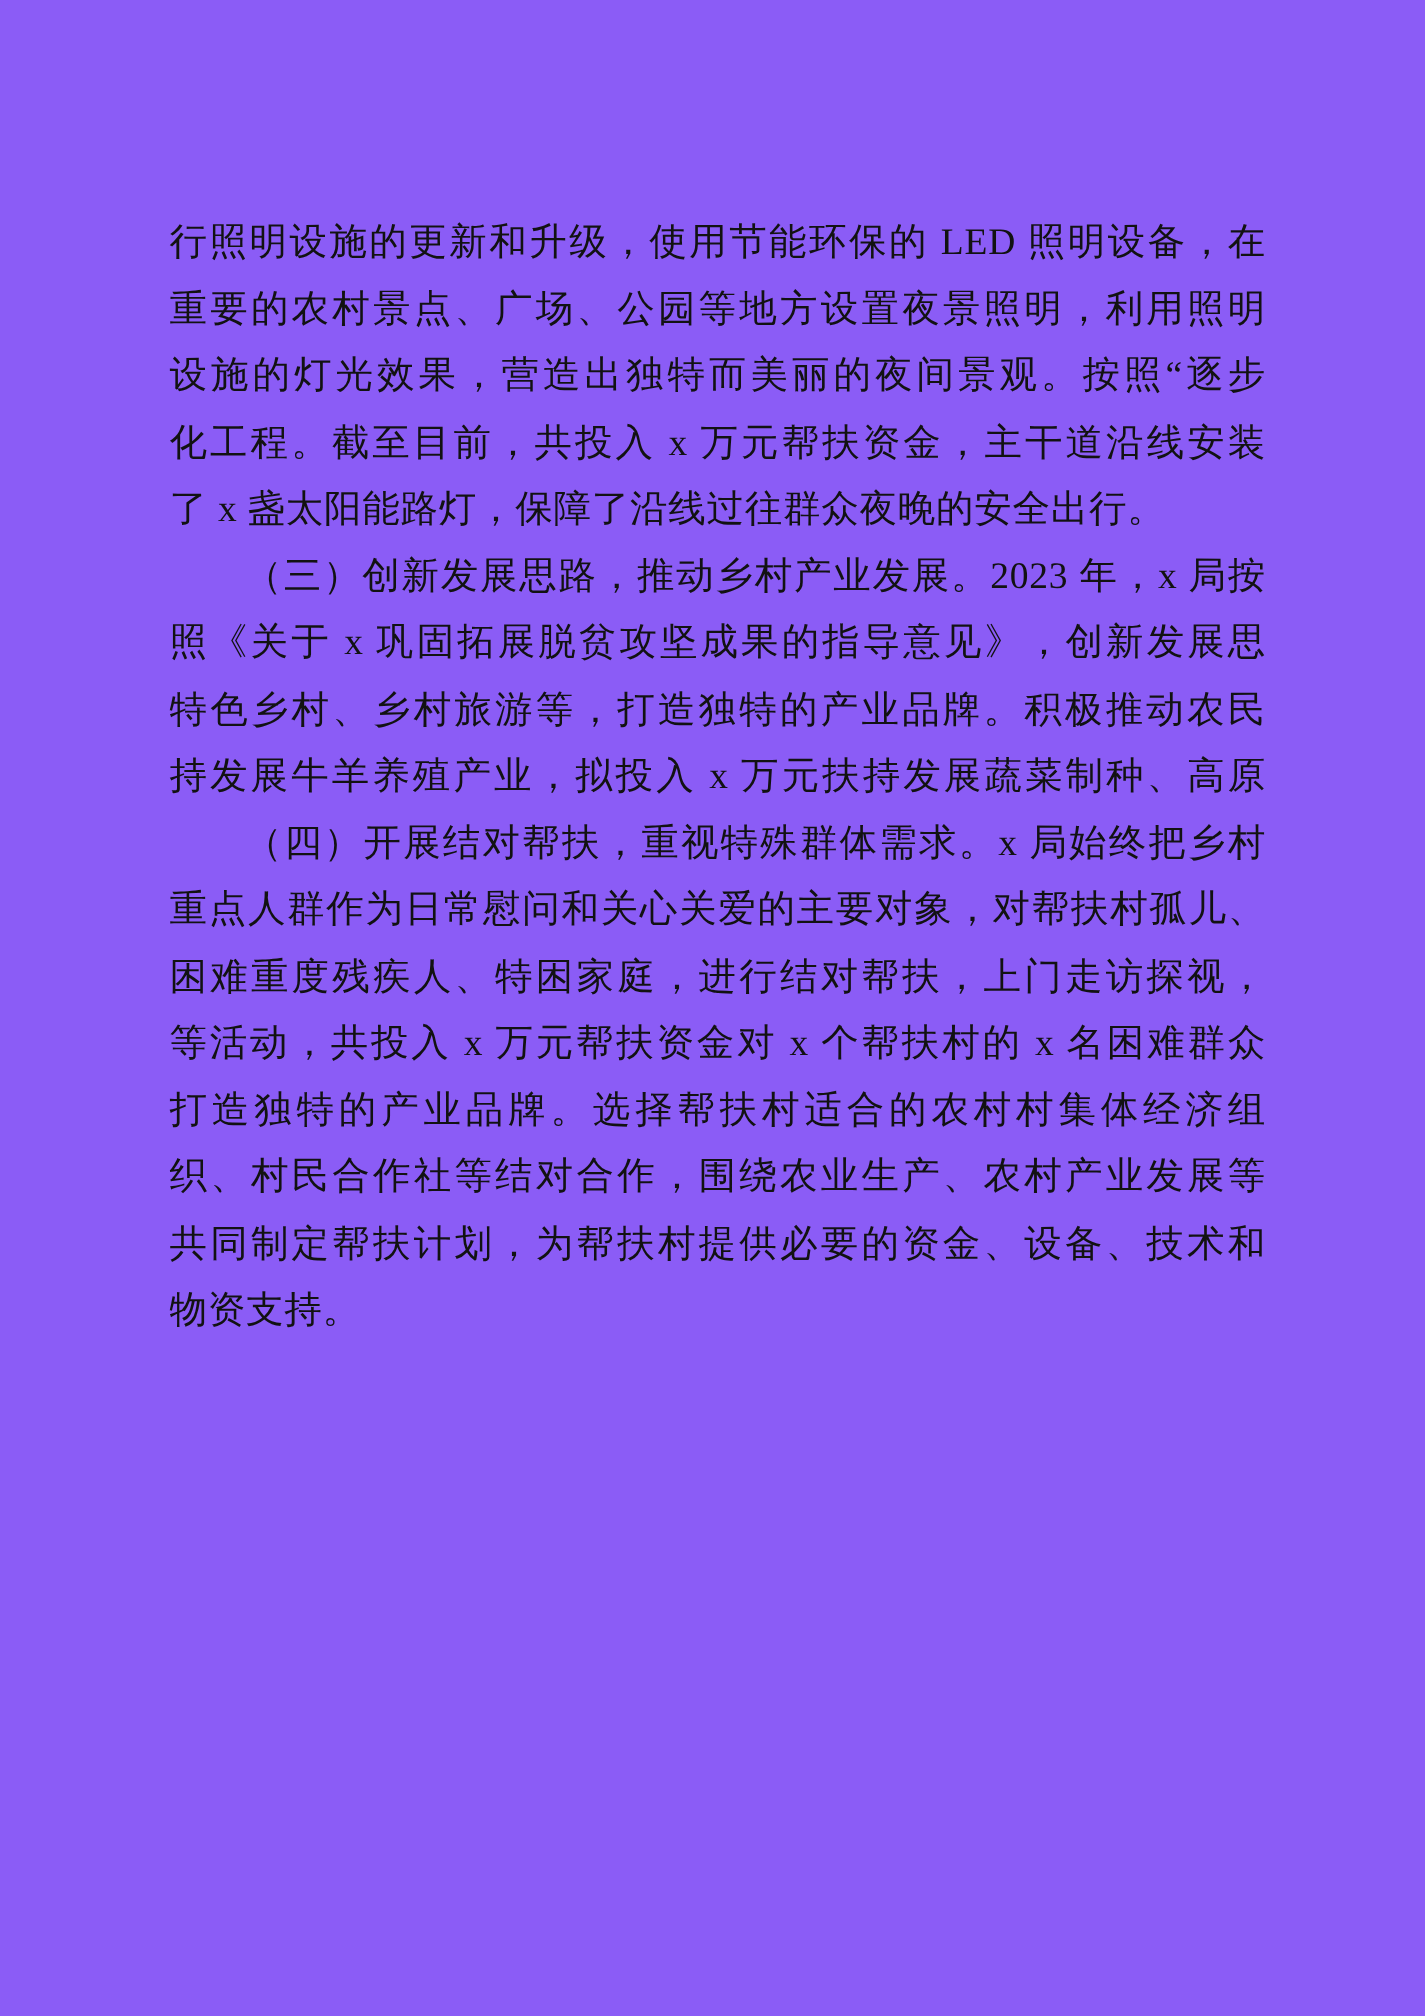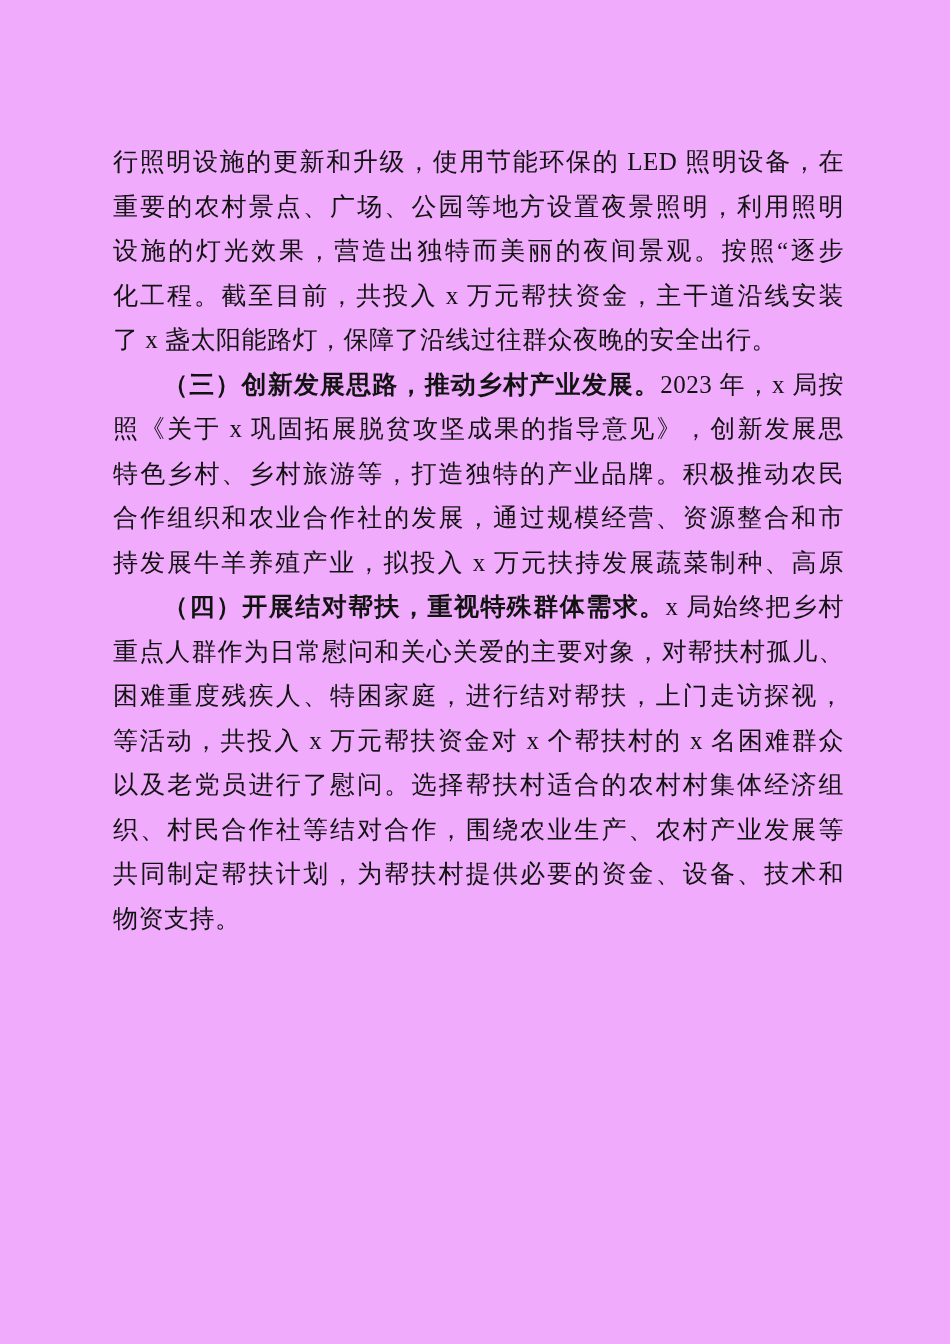--- a/index.html
+++ b/index.html
@@ -4,21 +4,21 @@
 <style>
   html, body {
     margin: 0;
     padding: 0;
     background: #ffffff;
   }
   .page {
     position: relative;
     width: 950px;
     height: 1344px;
-    background: #f0abfc;
+    background: #8b5cf6;
     overflow: hidden;
     font-family: "Liberation Serif", serif;
   }
   .doc-body {
     position: absolute;
     left: 113px;
     top: 140px;
     width: 731px;
     color: #121212;
   }
@@ -34,40 +34,39 @@
     overflow: hidden;
   }
   .line.indent {
     text-indent: 2em;
   }
   .line.last {
     text-align-last: left;
     -moz-text-align-last: left;
   }
   .line .bold {
-    font-weight: bold;
+    font-weight: normal;
   }
 </style>
 </head>
 <body>
 
 <div class="page">
   <div class="doc-body" style="color: rgb(18, 18, 18);">
       <div class="line"><span class="">行照明设施的更新和升级，使用节能环保的 LED 照明设备，在</span></div>
       <div class="line"><span class="">重要的农村景点、广场、公园等地方设置夜景照明，利用照明</span></div>
       <div class="line"><span class="">设施的灯光效果，营造出独特而美丽的夜间景观。按照“逐步</span></div>
       <div class="line"><span class="">化工程。截至目前，共投入 x 万元帮扶资金，主干道沿线安装</span></div>
       <div class="line last"><span class="">了 x 盏太阳能路灯，保障了沿线过往群众夜晚的安全出行。</span></div>
       <div class="line indent"><span class="bold">（三）创新发展思路，推动乡村产业发展。</span><span class="">2023 年，x 局按</span></div>
       <div class="line"><span class="">照《关于 x 巩固拓展脱贫攻坚成果的指导意见》，创新发展思</span></div>
       <div class="line"><span class="">特色乡村、乡村旅游等，打造独特的产业品牌。积极推动农民</span></div>
-      <div class="line"><span class="">合作组织和农业合作社的发展，通过规模经营、资源整合和市</span></div>
       <div class="line"><span class="">持发展牛羊养殖产业，拟投入 x 万元扶持发展蔬菜制种、高原</span></div>
       <div class="line indent"><span class="bold">（四）开展结对帮扶，重视特殊群体需求。</span><span class="">x 局始终把乡村</span></div>
       <div class="line"><span class="">重点人群作为日常慰问和关心关爱的主要对象，对帮扶村孤儿、</span></div>
       <div class="line"><span class="">困难重度残疾人、特困家庭，进行结对帮扶，上门走访探视，</span></div>
       <div class="line"><span class="">等活动，共投入 x 万元帮扶资金对 x 个帮扶村的 x 名困难群众</span></div>
-      <div class="line"><span class="">以及老党员进行了慰问。选择帮扶村适合的农村村集体经济组</span></div>
+      <div class="line"><span class="">打造独特的产业品牌。选择帮扶村适合的农村村集体经济组</span></div>
       <div class="line"><span class="">织、村民合作社等结对合作，围绕农业生产、农村产业发展等</span></div>
       <div class="line"><span class="">共同制定帮扶计划，为帮扶村提供必要的资金、设备、技术和</span></div>
       <div class="line last"><span class="">物资支持。</span></div>
     </div>
 </div>
 
 </body></html>

